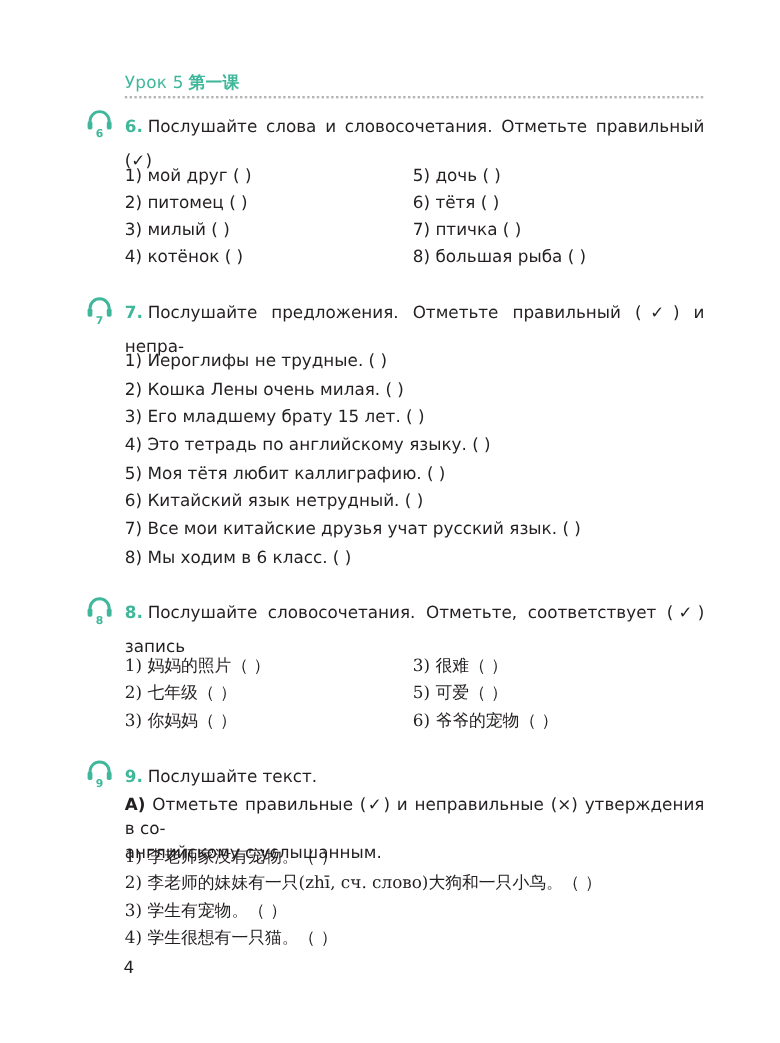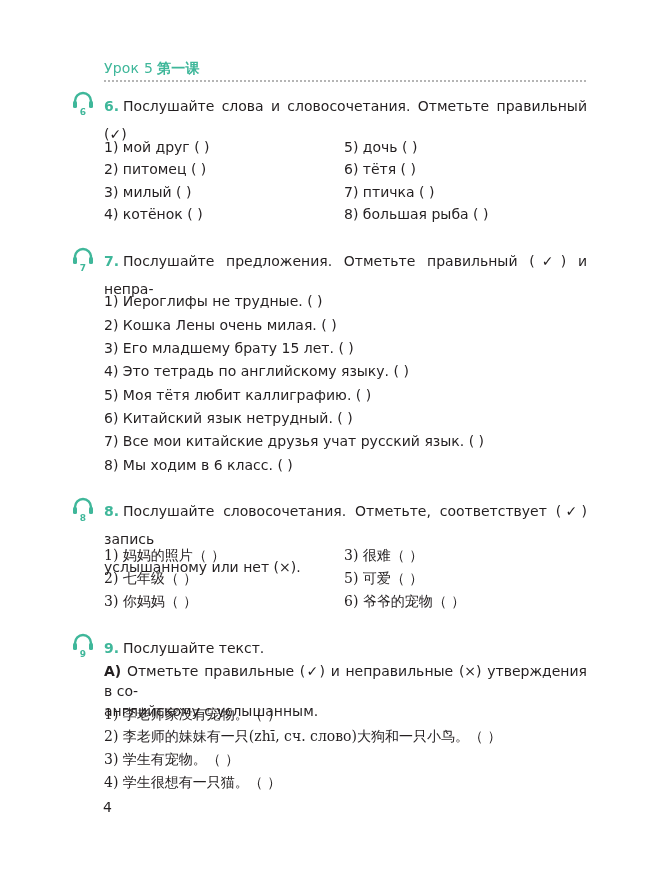--- a/index.html
+++ b/index.html
@@ -82,21 +82,20 @@
   <div class="hp" style="top:496px">
     <svg width="26" height="20" viewBox="0 0 26 20">
       <path d="M5 14 V11 A8 8 0 0 1 21 11 V14" fill="none" stroke="#3fb79a" stroke-width="2.4"></path>
       <rect x="3" y="11" width="4" height="7" rx="1.5" fill="#3fb79a"></rect>
       <rect x="19" y="11" width="4" height="7" rx="1.5" fill="#3fb79a"></rect>
     </svg>
     <div class="num">8</div>
   </div>
   <div class="title" style="top:497px">
     <span class="n">8.</span><span>Послушайте словосочетания. Отметьте, соответствует (✓) запись</span><br>
-    <span>услышанному или нет (×).</span>
   </div>
   <div class="item cnfont" style="left:104px;top:545px">1) 妈妈的照片（   ）</div>
   <div class="item cnfont" style="left:104px;top:568px">2) 七年级（   ）</div>
   <div class="item cnfont" style="left:104px;top:591px">3) 你妈妈（   ）</div>
   <div class="item cnfont" style="left:344px;top:545px">3) 很难（   ）</div>
   <div class="item cnfont" style="left:344px;top:568px">5) 可爱（   ）</div>
   <div class="item cnfont" style="left:344px;top:591px">6) 爷爷的宠物（   ）</div>
 </div>
 
 <div class="ex" style="top:0">

